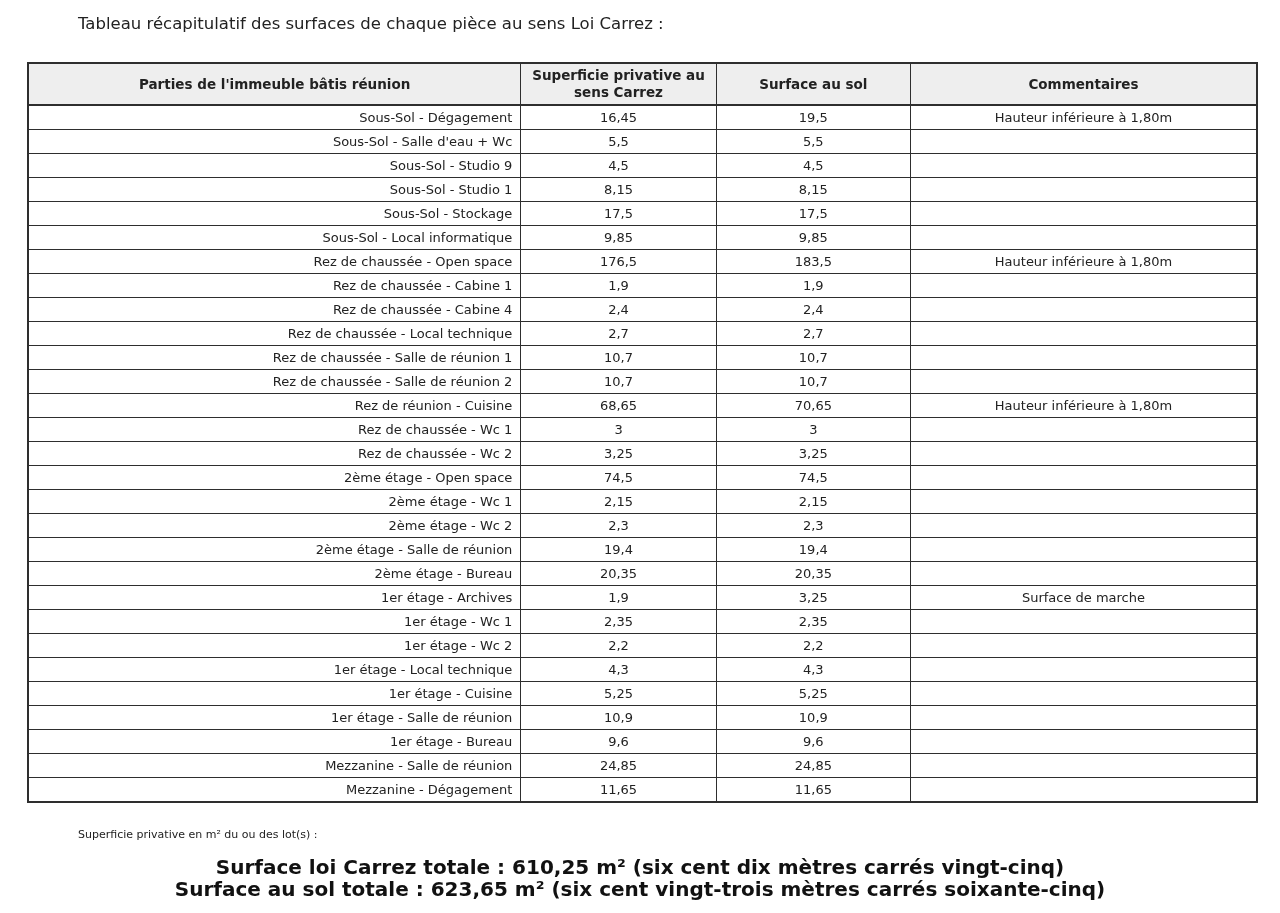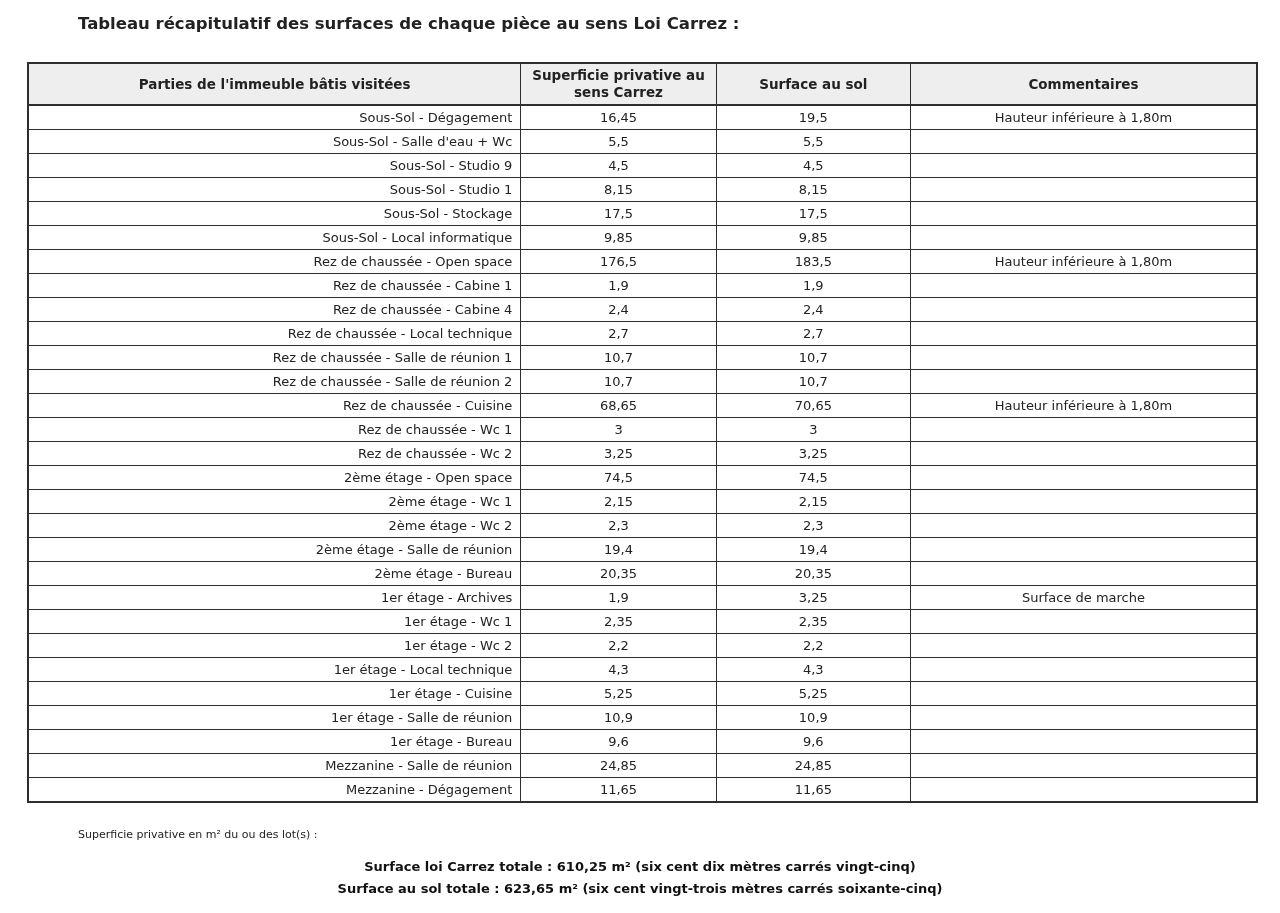--- a/index.html
+++ b/index.html
@@ -17,21 +17,20 @@
     overflow: hidden;
   }
   .doc-title {
     position: absolute;
     left: 78px;
     top: 13px;
     font-size: 16.5px;
     line-height: 22px;
     color: #222222;
     white-space: nowrap;
-    font-weight: bold;
   }
   table.surfaces {
     position: absolute;
     left: 27px;
     top: 62px;
     width: 1231px;
     border-collapse: collapse;
     table-layout: fixed;
     border: 2px solid #2e2e2e;
     font-size: 13px;
@@ -73,42 +72,42 @@
     color: #222222;
     white-space: nowrap;
   }
   .totals {
     position: absolute;
     left: 0;
     top: 856px;
     width: 1280px;
     text-align: center;
     font-weight: bold;
-    font-size: 13px;
+    font-size: 20px;
     line-height: 22px;
     color: #111111;
   }
 </style>
 </head>
 <body>
 
 <div class="page">
 
   <div class="doc-title">Tableau récapitulatif des surfaces de chaque pièce au sens Loi Carrez :</div>
 
   <table class="surfaces">
     <colgroup>
       <col class="c1">
         <col class="c2">
         <col class="c3">
         <col class="c4">
     </colgroup>
     <thead>
       <tr>
-        <th>Parties de l'immeuble bâtis visitées</th>
+        <th>Parties de l'immeuble bâtis réunion</th>
         <th>Superficie privative au sens Carrez</th>
         <th>Surface au sol</th>
         <th>Commentaires</th>
       </tr>
     </thead>
     <tbody id="table-body">
     <tr>
       <td class="c-name">Sous-Sol - Dégagement</td>
       <td class="c-num">16,45</td>
       <td class="c-num">19,5</td>
@@ -186,21 +185,21 @@
     </tr>
 
     <tr>
       <td class="c-name">Rez de chaussée - Salle de réunion 2</td>
       <td class="c-num">10,7</td>
       <td class="c-num">10,7</td>
       <td class="c-comment"></td>
     </tr>
 
     <tr>
-      <td class="c-name">Rez de chaussée - Cuisine</td>
+      <td class="c-name">Rez de réunion - Cuisine</td>
       <td class="c-num">68,65</td>
       <td class="c-num">70,65</td>
       <td class="c-comment">Hauteur inférieure à 1,80m</td>
     </tr>
 
     <tr>
       <td class="c-name">Rez de chaussée - Wc 1</td>
       <td class="c-num">3</td>
       <td class="c-num">3</td>
       <td class="c-comment"></td>

